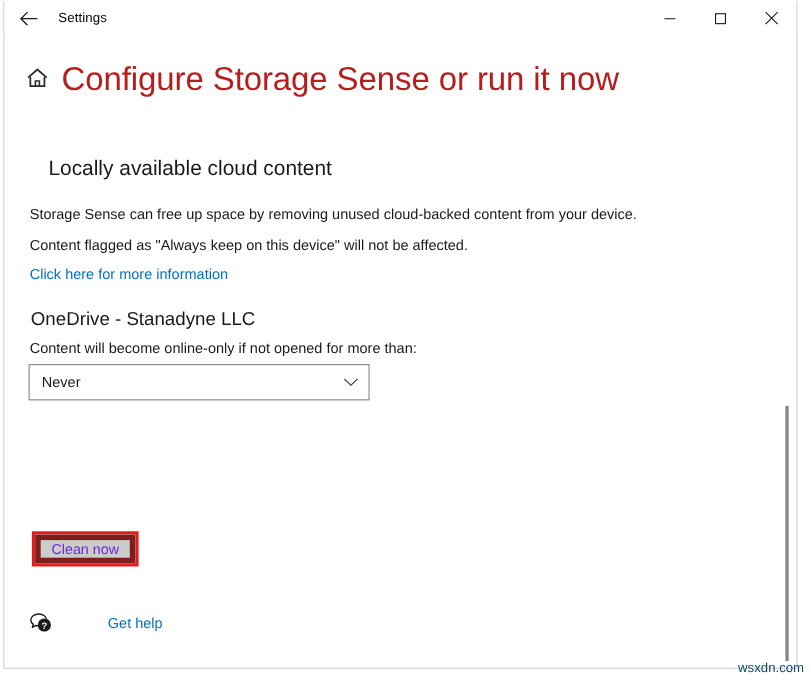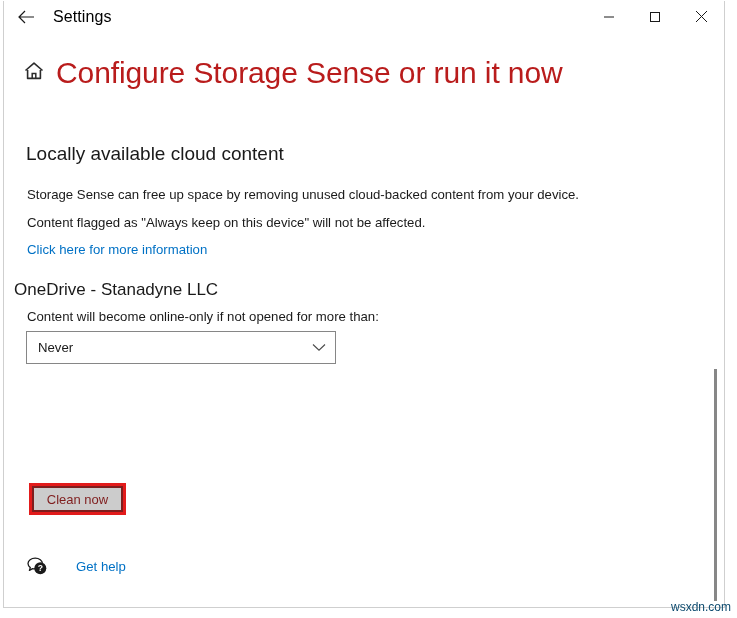--- a/index.html
+++ b/index.html
@@ -40,21 +40,21 @@
     width: 44px;
     height: 31px;
     display: flex;
     align-items: center;
     justify-content: center;
     cursor: default;
   }
   #back-btn svg { display: block; }
 
   #title-text {
-    font-size: 16px;
+    font-size: 12px;
     color: #000000;
     line-height: 31px;
     margin-left: 5px;
     letter-spacing: 0.1px;
   }
 
   #winctl {
     position: absolute;
     right: 0; top: 0;
     height: 31px;
@@ -103,20 +103,21 @@
     width: 100%;
     bottom: 0;
     padding-left: 22px;
   }
 
   .section-title {
     font-size: 19px;
     font-weight: 400;
     color: #1a1a1a;
     letter-spacing: 0px;
+    margin-left: 18px;
   }
 
   .body-text {
     font-size: 13.2px;
     color: #1a1a1a;
     letter-spacing: 0px;
   }
 
   .link {
     font-size: 13.2px;
@@ -130,21 +131,21 @@
     font-weight: 400;
     color: #1a1a1a;
   }
 
   
   #sect1-title  { position: absolute; left: 22px; top: 46px; }
   #desc-line-1  { position: absolute; left: 23px; top: 90px; }
   #desc-line-2  { position: absolute; left: 23px; top: 118px; }
   #more-info    { position: absolute; left: 23px; top: 145px; }
 
-  #onedrive-title { position: absolute; left: 10px; top: 183px; text-align: center; }
+  #onedrive-title { position: absolute; left: 24px; top: 183px; text-align: center; }
   #onedrive-desc  { position: absolute; left: 23px; top: 212px; }
 
   
   #dropdown {
     position: absolute;
     left: 22px;
     top: 234px;
     width: 310px;
     height: 33px;
     border: 1px solid #868686;
@@ -176,44 +177,44 @@
     top: 386px;
     border: 3px solid #e21b1b;
     padding: 0;
     width: 97px;
     height: 32px;
   }
   #clean-now-button {
     width: 100%;
     height: 100%;
     background: #cccccc;
-    border: 2px solid #7f1d1d;
+    border: 5px solid #7f1d1d;
     font-family: "Liberation Sans", sans-serif;
     font-size: 13px;
-    color: #7f1d1d;
+    color: #6d28d9;
     cursor: default;
     display: flex;
     align-items: center;
     justify-content: center;
   }
 
   
   #get-help-row {
     position: absolute;
     left: 22px;
     top: 458px;
     display: flex;
     align-items: center;
     cursor: default;
   }
   #get-help-icon { width: 24px; height: 22px; display: flex; align-items: center; }
   #get-help-label {
     font-size: 13.2px;
     color: #0071c5;
-    margin-left: 26px;
+    margin-left: 48px;
   }
 
   
   #scrollbar-track {
     position: absolute;
     right: 0;
     top: 31px;
     width: 14px;
     bottom: 0;
     background: transparent;

